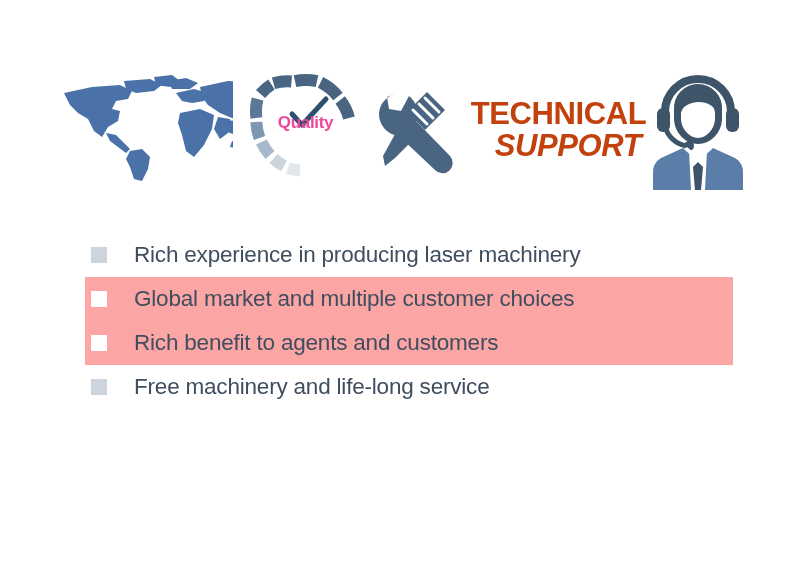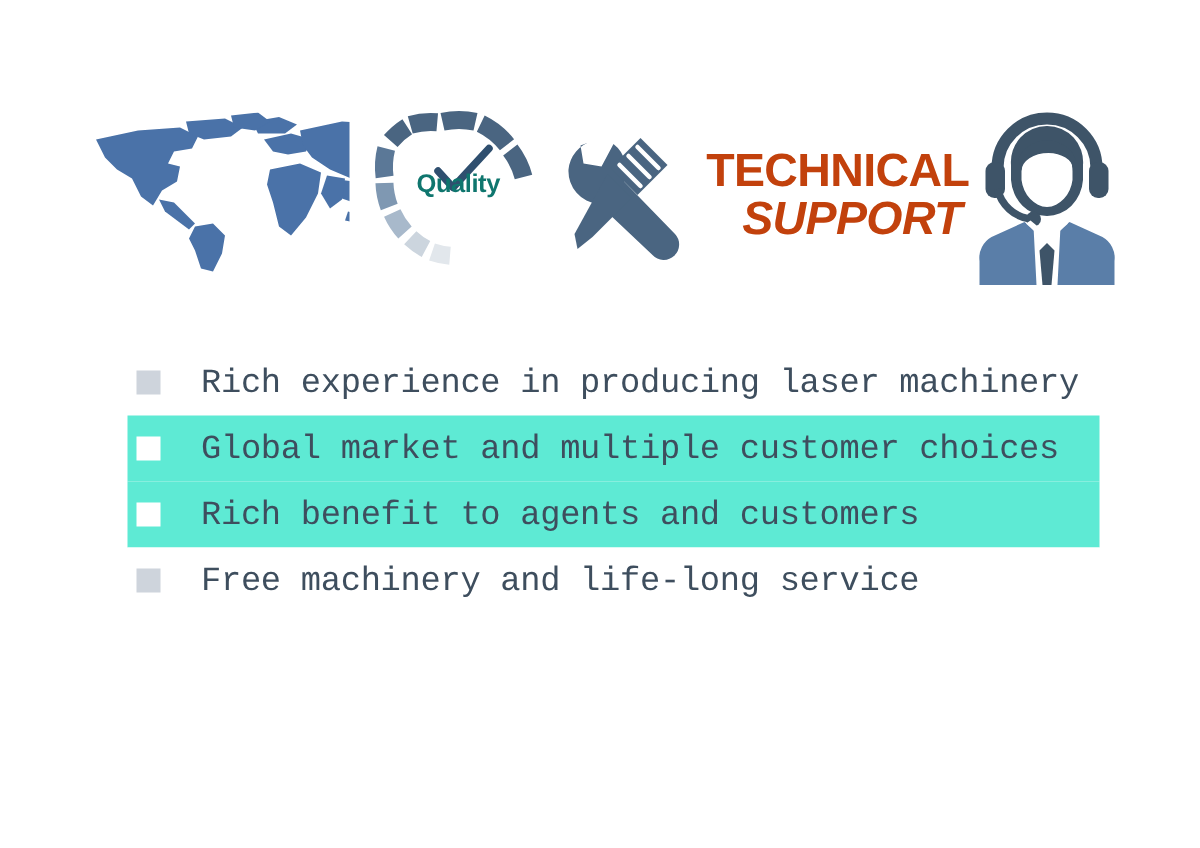--- a/index.html
+++ b/index.html
@@ -58,44 +58,43 @@
   
   #cell-quality { position: absolute; }
   #quality-wrap { position: relative; width: 120px; height: 120px; }
   #quality-svg  { position: absolute; left: 0; top: 0; }
   #quality-label {
     position: absolute;
     left: 0;
     top: 44px;
     width: 120px;
     text-align: center;
-    color: #0f766e;
+    color: #ec4899;
     font-weight: bold;
     font-size: 17px;
     line-height: 1.03;
     letter-spacing: -0.3px;
   }
   #quality-label .q-line2 { display:block; letter-spacing: -0.6px; }
 
   
   #feature-list {
     position: absolute;
     left: 85px;
     top: 233px;
     width: 648px;
-    font-family: Liberation Mono, monospace;
   }
   .feature-row {
     height: 44px;
     display: flex;
     align-items: center;
     background: #ffffff;
   }
   .feature-row.banded {
-    background: #5eead4;
+    background: #fca5a5;
   }
   .bullet {
     width: 16px;
     height: 16px;
     margin-left: 6px;
     flex: 0 0 auto;
     background: #ced4dc;
   }
   .feature-row.banded .bullet {
     background: #ffffff;

